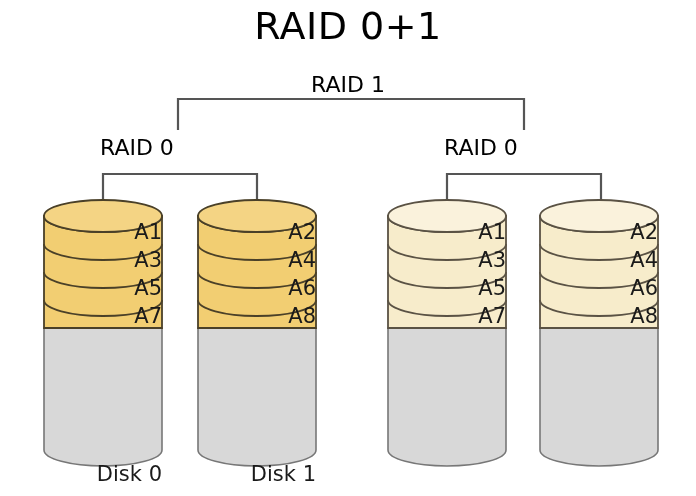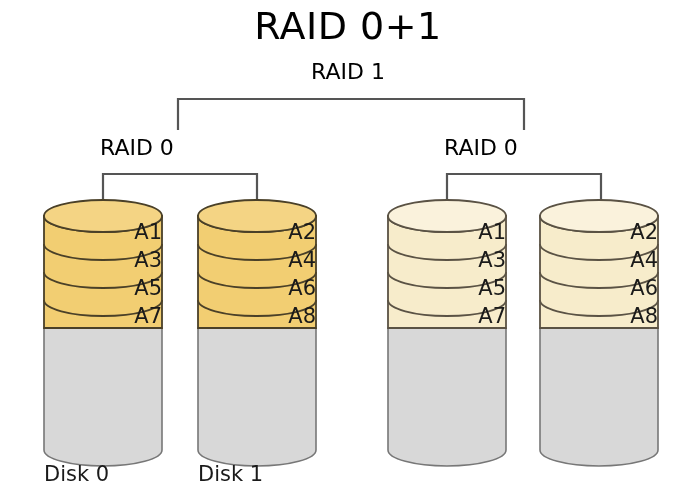--- a/index.html
+++ b/index.html
@@ -25,21 +25,21 @@
     text-align: center;
     color: #000000;
     font-weight: 400;
   }
   #main-title {
     top: 4px;
     font-size: 38px;
     letter-spacing: 0.5px;
   }
   #raid1-title {
-    top: 59px;
+    top: 72px;
     font-size: 22px;
   }
   .raid0-title {
     position: absolute;
     top: 135px;
     font-size: 22px;
     color: #000000;
     text-align: left;
     width: 160px;
   }
@@ -64,21 +64,21 @@
   .disk-figure {
     position: absolute;
     top: 198px;
     width: 118px;
     height: 262px;
   }
   .disk-label {
     position: absolute;
     top: 462px;
     width: 118px;
-    text-align: left;
+    text-align: right;
     font-size: 21px;
     color: #1a1a1a;
   }
   .band-text {
     position: absolute;
     width: 118px;
     text-align: right;
     font-size: 21px;
     color: #1a1a1a;
     pointer-events: none;

